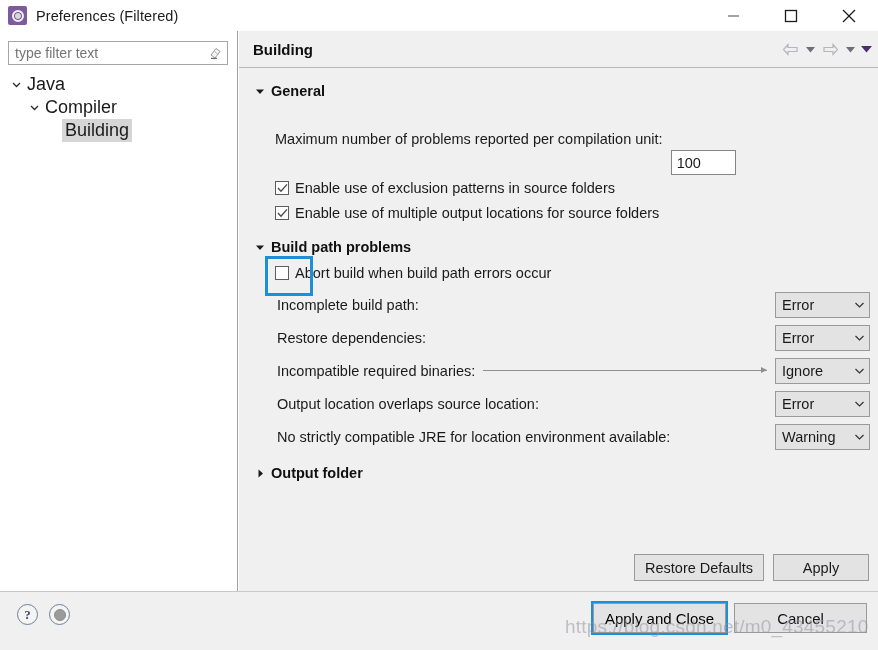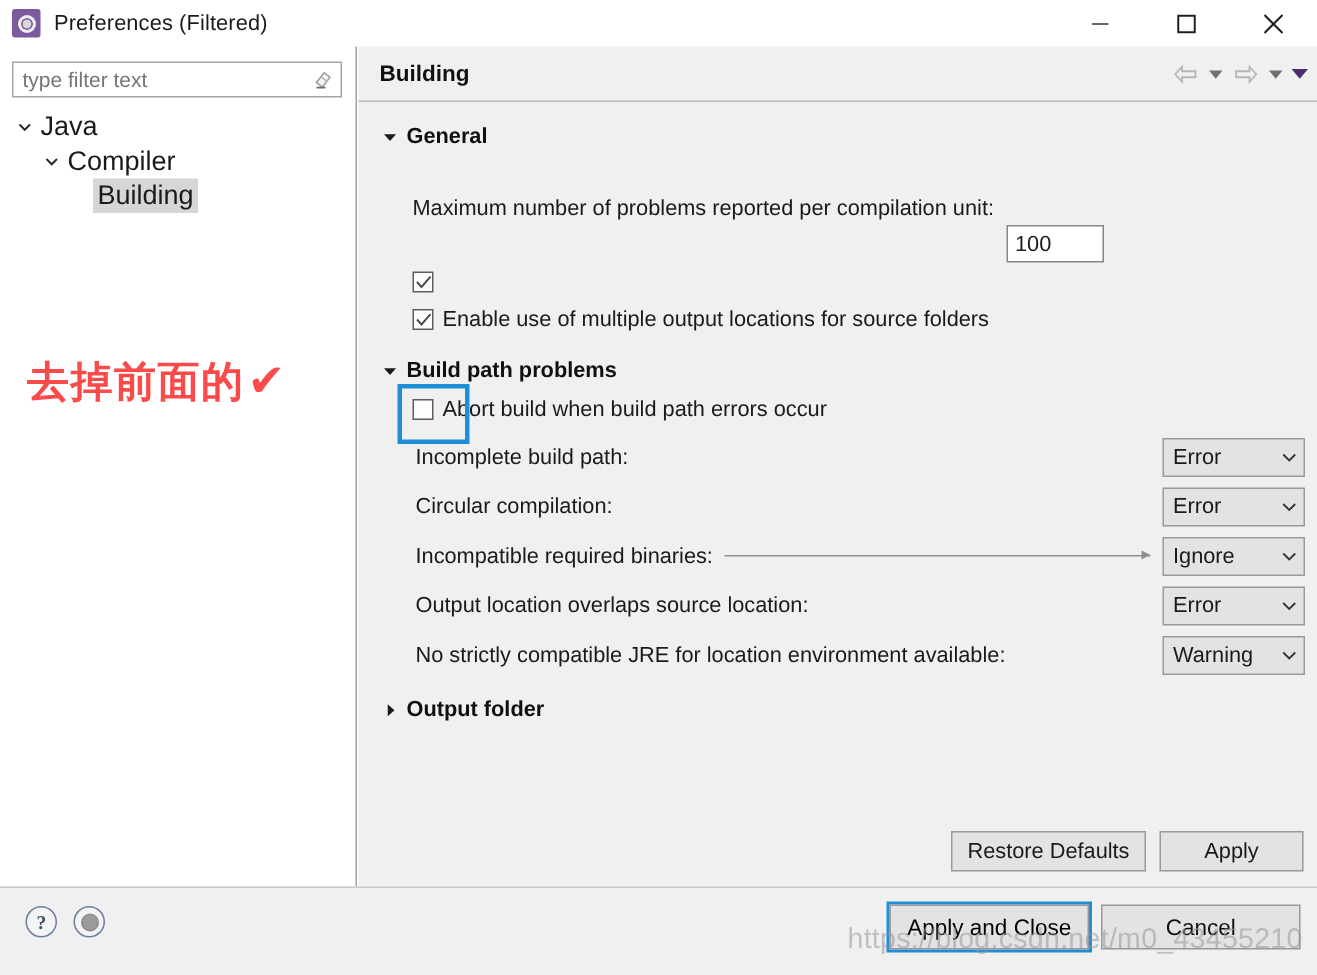--- a/index.html
+++ b/index.html
@@ -382,24 +382,20 @@
           </span>
           <span class="tree-label">Compiler</span>
         </div>
 
         <div class="tree-row" style="padding-left:62px;">
           <span class="tree-label selected">Building</span>
         </div>
 
       </div>
 
-      <div class="annot">
-        <span>去掉前面的</span>
-        <span class="tick">✔</span>
-      </div>
     </div>
 
     <div class="content-pane">
 
       <div class="content-header">
         <div class="content-title">Building</div>
         <div class="nav-tools">
           <span class="nav-btn">
             <svg width="17" height="13" viewBox="0 0 17 13">
               <polygon points="6,1.5 6,4.5 15,4.5 15,8.5 6,8.5 6,11.5 1.5,6.5" fill="none" stroke="#b5b5bd" stroke-width="1.2"></polygon>
@@ -443,20 +439,21 @@
           <span>Maximum number of problems reported per compilation unit:</span>
           <input class="num-input" style="margin-left: 8px; margin-top: 48px;" value="100">
         </div>
 
         <div class="row tight">
           <span class="cb">
             <svg width="11" height="10" viewBox="0 0 11 10">
                 <polyline points="1,5 4,8.3 10,1.4" fill="none" stroke="#4a4a4a" stroke-width="1.3"></polyline>
               </svg>
           </span>
+          <span>Enable use of exclusion patterns in source folders</span>
         </div>
 
         <div class="row tight">
           <span class="cb">
             <svg width="11" height="10" viewBox="0 0 11 10">
                 <polyline points="1,5 4,8.3 10,1.4" fill="none" stroke="#4a4a4a" stroke-width="1.3"></polyline>
               </svg>
           </span>
           <span>Enable use of multiple output locations for source folders</span>
         </div>
@@ -484,21 +481,21 @@
             <span class="cv">Error</span>
             <span class="chev">
               <svg width="11" height="8" viewBox="0 0 11 8">
                   <polyline points="1.5,2 5.5,6 9.5,2" fill="none" stroke="#333" stroke-width="1.2"></polyline>
                 </svg>
             </span>
           </span>
         </div>
 
         <div class="label-row">
-          <span>Circular compilation:</span>
+          <span>Restore dependencies:</span>
           <span class="dotline"></span>
           <span class="combo">
             <span class="cv">Error</span>
             <span class="chev">
               <svg width="11" height="8" viewBox="0 0 11 8">
                   <polyline points="1.5,2 5.5,6 9.5,2" fill="none" stroke="#333" stroke-width="1.2"></polyline>
                 </svg>
             </span>
           </span>
         </div>

